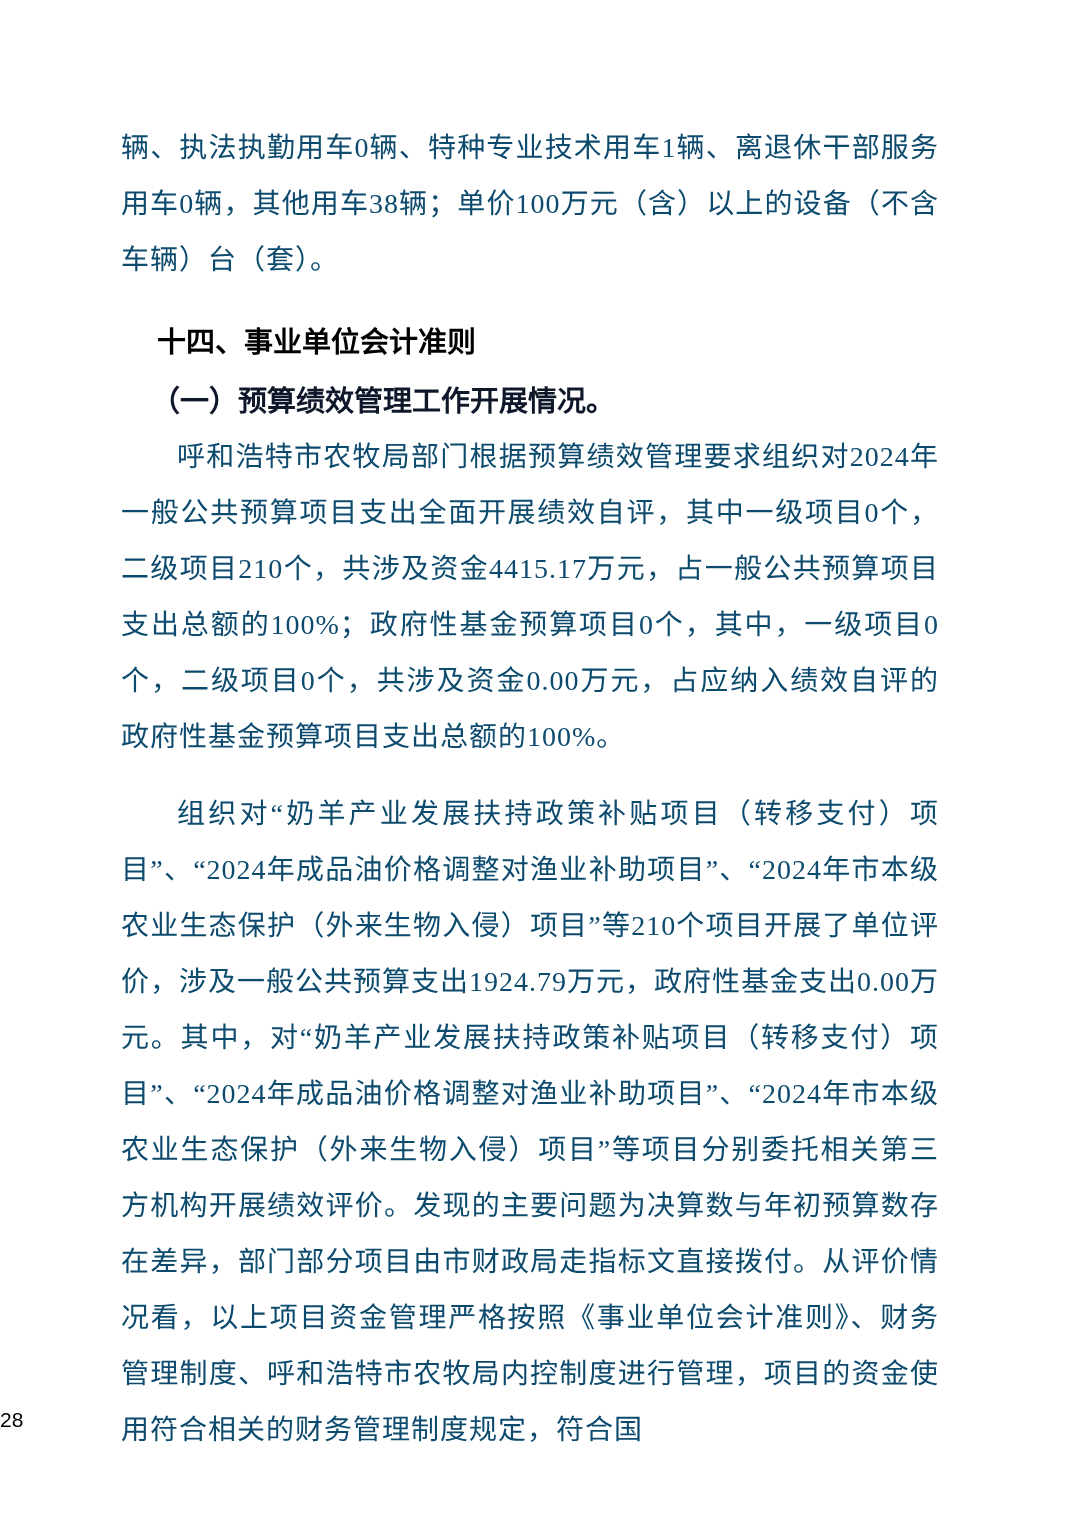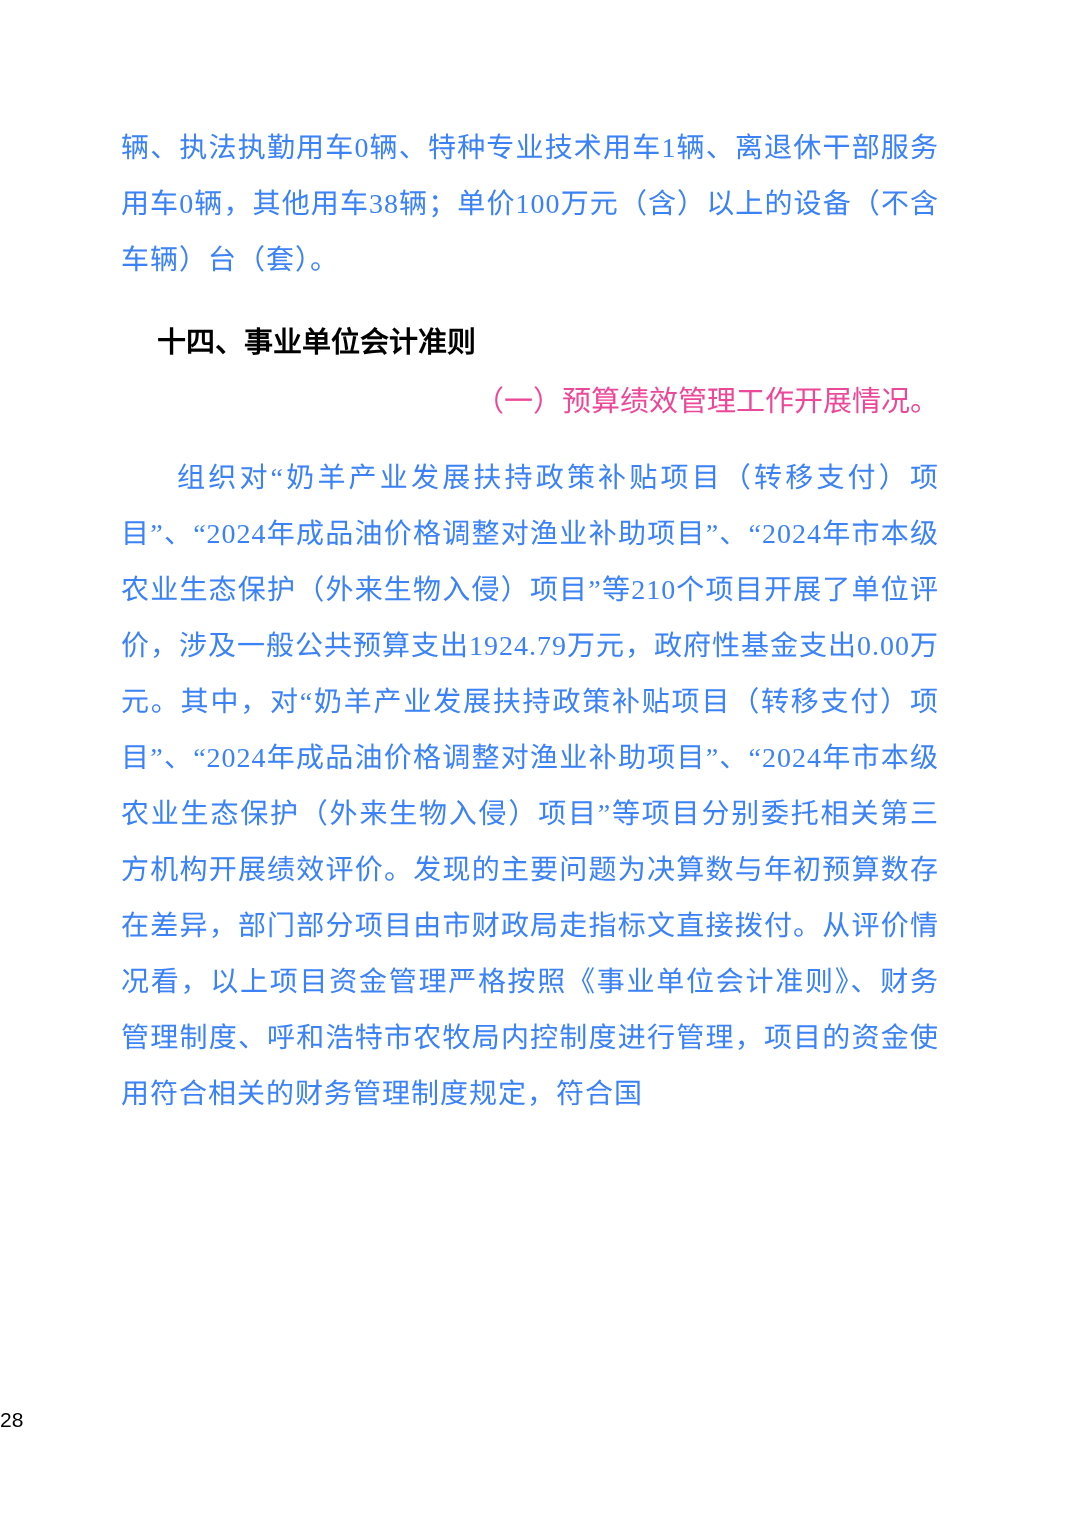--- a/index.html
+++ b/index.html
@@ -21,46 +21,45 @@
     left: 121px;
     top: 120px;
     width: 818px;
   }
   .para {
     margin: 0;
     font-size: 28px;
     line-height: 56px;
     text-align: justify;
     letter-spacing: 1px;
-    color: #3b82f6;
+    color: #0c4a6e;
   }
   .para.indent {
     text-indent: 56px;
   }
   .para.spaced-before {
     margin-top: 21px;
   }
   .heading-1 {
     margin: 26px 0 0 0;
     font-family: "DejaVu Sans", "Liberation Sans", sans-serif;
     font-weight: 700;
     font-size: 29px;
     line-height: 56px;
     text-indent: 36px;
     color: #000000;
   }
   .heading-2 {
     margin: 3px 0 0 0;
     font-family: "Liberation Serif", "DejaVu Serif", serif;
-    font-weight: 400;
+    font-weight: 700;
     font-size: 29px;
     line-height: 56px;
     text-indent: 30px;
-    color: #ec4899;
-    text-align: right;
+    color: #0f172a;
   }
   .page-number {
     position: absolute;
     left: 0;
     right: 0;
     top: 1408px;
     text-align: left;
     font-family: "Liberation Sans", "DejaVu Sans", sans-serif;
     font-size: 21px;
     color: #000000;
@@ -71,19 +70,20 @@
 
 <div class="sheet">
   <div class="content">
 
     <p class="para">辆、执法执勤用车0辆、特种专业技术用车1辆、离退休干部服务用车0辆，其他用车38辆；单价100万元（含）以上的设备（不含车辆）台（套）。</p>
 
     <h1 class="heading-1">十四、事业单位会计准则</h1>
 
     <h2 class="heading-2">（一）预算绩效管理工作开展情况。</h2>
 
+    <p class="para indent">呼和浩特市农牧局部门根据预算绩效管理要求组织对2024年一般公共预算项目支出全面开展绩效自评，其中一级项目0个，二级项目210个，共涉及资金4415.17万元，占一般公共预算项目支出总额的100%；政府性基金预算项目0个，其中，一级项目0个，二级项目0个，共涉及资金0.00万元，占应纳入绩效自评的政府性基金预算项目支出总额的100%。</p>
 
     <p class="para indent spaced-before">组织对“奶羊产业发展扶持政策补贴项目（转移支付）项目”、“2024年成品油价格调整对渔业补助项目”、“2024年市本级农业生态保护（外来生物入侵）项目”等210个项目开展了单位评价，涉及一般公共预算支出1924.79万元，政府性基金支出0.00万元。其中，对“奶羊产业发展扶持政策补贴项目（转移支付）项目”、“2024年成品油价格调整对渔业补助项目”、“2024年市本级农业生态保护（外来生物入侵）项目”等项目分别委托相关第三方机构开展绩效评价。发现的主要问题为决算数与年初预算数存在差异，部门部分项目由市财政局走指标文直接拨付。从评价情况看，以上项目资金管理严格按照《事业单位会计准则》、财务管理制度、呼和浩特市农牧局内控制度进行管理，项目的资金使用符合相关的财务管理制度规定，符合国</p>
 
   </div>
 
   <div class="page-number">28</div>
 </div>
 
 </body></html>

